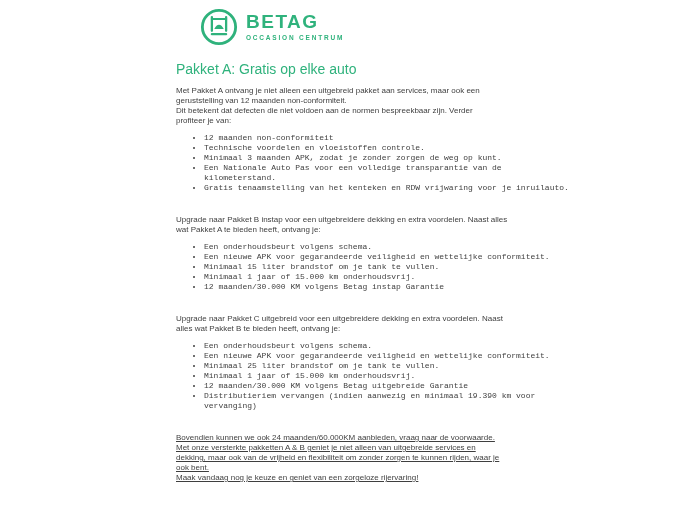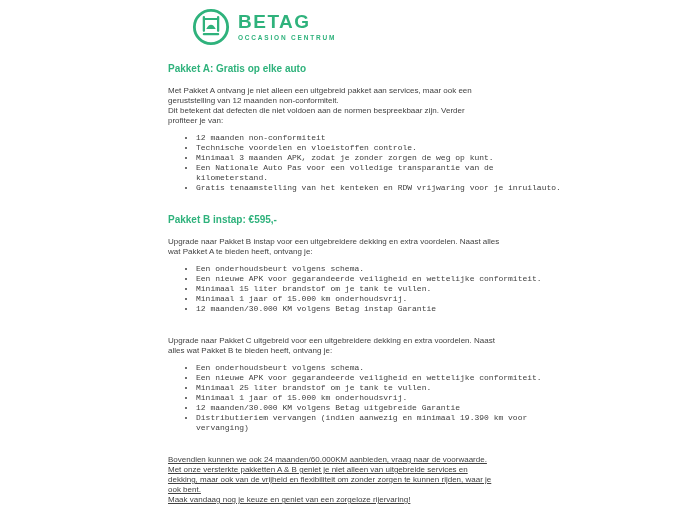--- a/index.html
+++ b/index.html
@@ -15,20 +15,21 @@
     width: 685px;
     height: 514px;
     padding: 8px 0 0 168px;
     overflow: hidden;
     background: #ffffff;
   }
   .content {
     width: 402px;
     font-size: 8px;
     line-height: 10px;
+    margin-left: 8px;
   }
   .logo-row {
     display: flex;
     align-items: center;
     gap: 8px;
     margin-left: 24px;
     margin-bottom: 18px;
     height: 38px;
   }
   .logo-icon svg { display: block; }
@@ -43,22 +44,22 @@
   .brand-sub {
     color: #2fb27c;
     font-size: 6.5px;
     font-weight: bold;
     letter-spacing: 1.8px;
     margin-top: 2px;
   }
   .section { margin-bottom: 22px; }
   .section-heading {
     color: #2fb27c;
-    font-size: 10px;
-    font-weight: bold;
+    font-size: 14px;
+    font-weight: normal;
     line-height: 10px;
     margin-bottom: 12px;
   }
   .intro {
     white-space: pre-line;
     margin-bottom: 7px;
   }
   ul.bullets {
     list-style: disc;
     padding-left: 28px;
@@ -100,21 +101,20 @@
       <ul class="bullets">
         <li>12 maanden non-conformiteit</li>
         <li>Technische voordelen en vloeistoffen controle.</li>
         <li>Minimaal 3 maanden APK, zodat je zonder zorgen de weg op kunt.</li>
         <li>Een Nationale Auto Pas voor een volledige transparantie van de kilometerstand.</li>
         <li>Gratis tenaamstelling van het kenteken en RDW vrijwaring voor je inruilauto.</li>
       </ul>
     </section>
 
     <section class="section">
-      <h3 class="section-heading">Pakket B instap: €595,-</h3>
       <p class="intro">Upgrade naar Pakket B instap voor een uitgebreidere dekking en extra voordelen. Naast alles
 wat Pakket A te bieden heeft, ontvang je:</p>
       <ul class="bullets">
         <li>Een onderhoudsbeurt volgens schema.</li>
         <li>Een nieuwe APK voor gegarandeerde veiligheid en wettelijke conformiteit.</li>
         <li>Minimaal 15 liter brandstof om je tank te vullen.</li>
         <li>Minimaal 1 jaar of 15.000 km onderhoudsvrij.</li>
         <li>12 maanden/30.000 KM volgens Betag instap Garantie</li>
       </ul>
     </section>

